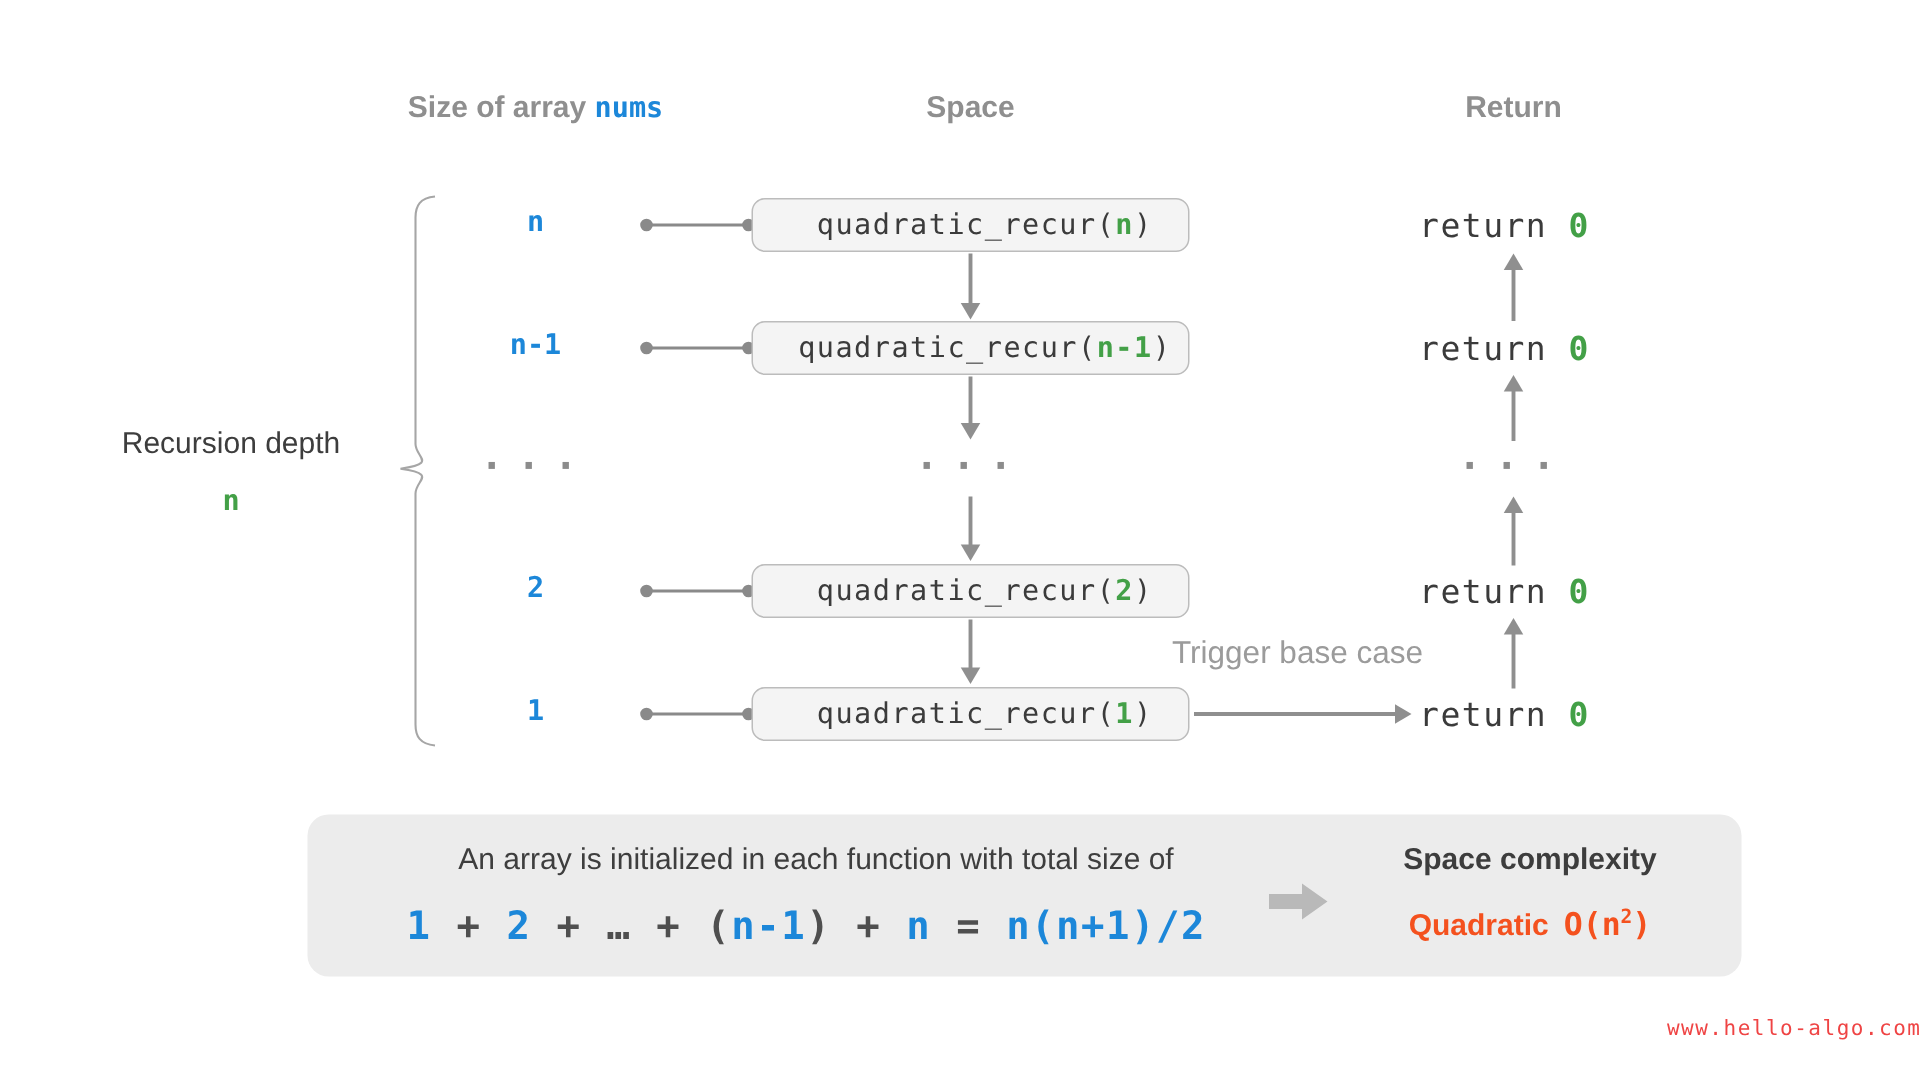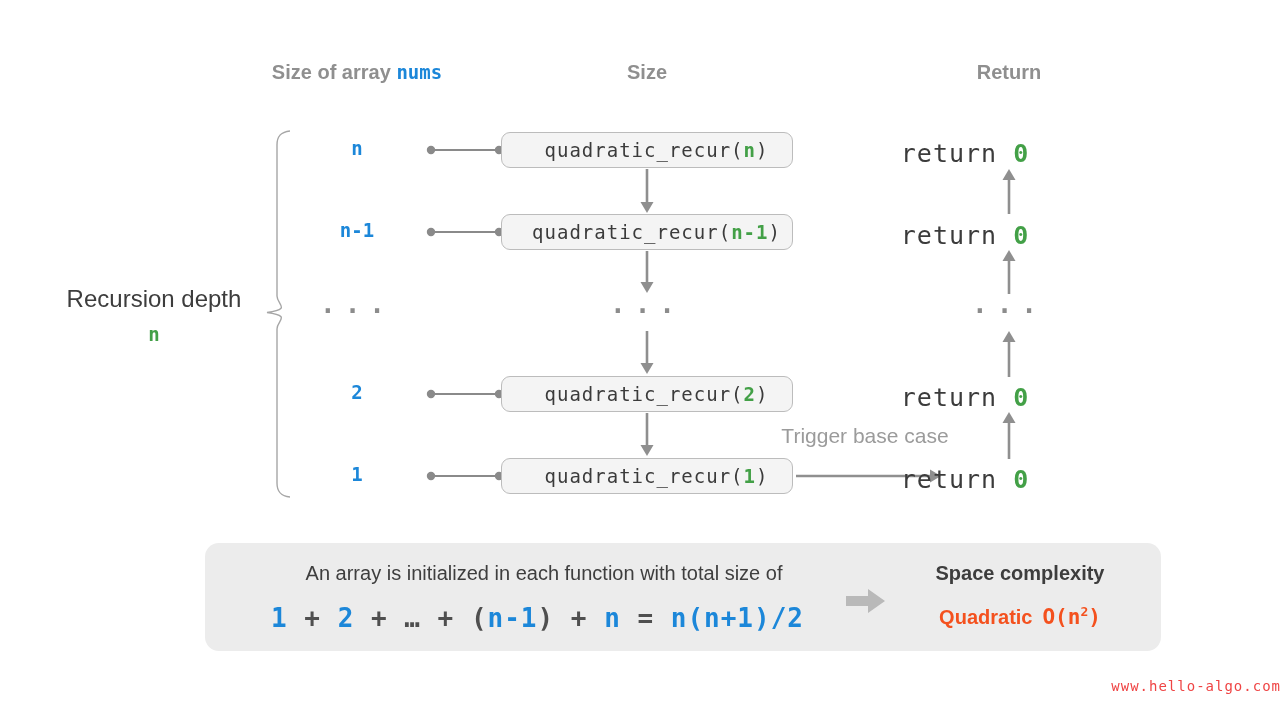--- a/index.html
+++ b/index.html
@@ -18,33 +18,33 @@
   .mono{font-family:"DejaVu Sans Mono",monospace;}
 
   
   .col-header{font-size:20px;font-weight:bold;color:var(--gray);}
   .size-code{font-family:"DejaVu Sans Mono",monospace;color:var(--blue);font-size:19px;}
   .hdr-size{left:154px;top:61px;width:320px;}
   .hdr-call{left:504px;top:61px;width:200px;}
   .hdr-return{left:866px;top:61px;width:200px;}
 
   
-  .depth-text{left:6px;top:285px;width:210px;font-size:24px;color:var(--dark);}
+  .depth-text{left:6px;top:285px;width:210px;font-size:20px;color:var(--dark);}
   .depth-value{left:6px;top:323px;width:210px;font-size:19px;font-weight:bold;color:var(--green);}
 
   
   .size-label{left:214px;width:200px;font-size:19px;font-weight:bold;color:var(--blue);}
   .call-box{
     left:458px;width:292px;height:36px;background:#f4f4f4;
     border:1.5px solid #bcbcbc;border-radius:9px;
     display:flex;align-items:center;justify-content:center;
     font-size:19px;letter-spacing:1px;color:#3b3b3b;padding-left:19px;
   }
   .call-arg{color:var(--green);font-weight:bold;}
-  .ret-line{left:822px;width:200px;font-size:25px;letter-spacing:1px;color:#3b3b3b;}
+  .ret-line{left:860px;width:200px;font-size:22px;letter-spacing:1px;color:#3b3b3b;}
   .ret-val{color:var(--green);font-weight:bold;}
   .dots{font-size:26px;font-weight:bold;color:#8c8c8c;letter-spacing:9px;line-height:26px;}
   .dots-size{left:214px;width:200px;top:298px;}
   .dots-call{left:504px;width:200px;top:298px;}
   .dots-return{left:866px;width:200px;top:298px;}
 
   .trigger-label{left:710px;top:424px;width:224px;font-size:21px;font-weight:normal;color:#9b9b9b;}
 
   
   .panel{left:162px;top:543px;width:956px;height:108px;background:#ececec;border-radius:14px;}
@@ -110,21 +110,21 @@
     <g stroke="#8f8f8f" stroke-width="2.6" fill="#8f8f8f">
       <line x1="753" y1="476" x2="888" y2="476"></line>
         <polygon points="887,469.5 887,482.5 898,476" stroke="none"></polygon>
     </g>
   </svg>
 
   <div class="abs center col-header hdr-size">
     <span>Size of array</span>
     <span class="size-code">nums</span>
   </div>
-  <div class="abs center col-header hdr-call">Size</div>
+  <div class="abs center col-header hdr-call">Space</div>
   <div class="abs center col-header hdr-return">Return</div>
 
   <div class="abs center depth-text">Recursion depth</div>
   <div class="abs center mono depth-value">n</div>
 
   <div class="abs center mono size-label" style="top:137px">n</div>
   <div class="abs mono call-box" style="top:132px">
     <span><span>quadratic_recur(</span><span class="call-arg">n</span><span>)</span></span>
   </div>
   <div class="abs center mono ret-line" style="top:139px">

